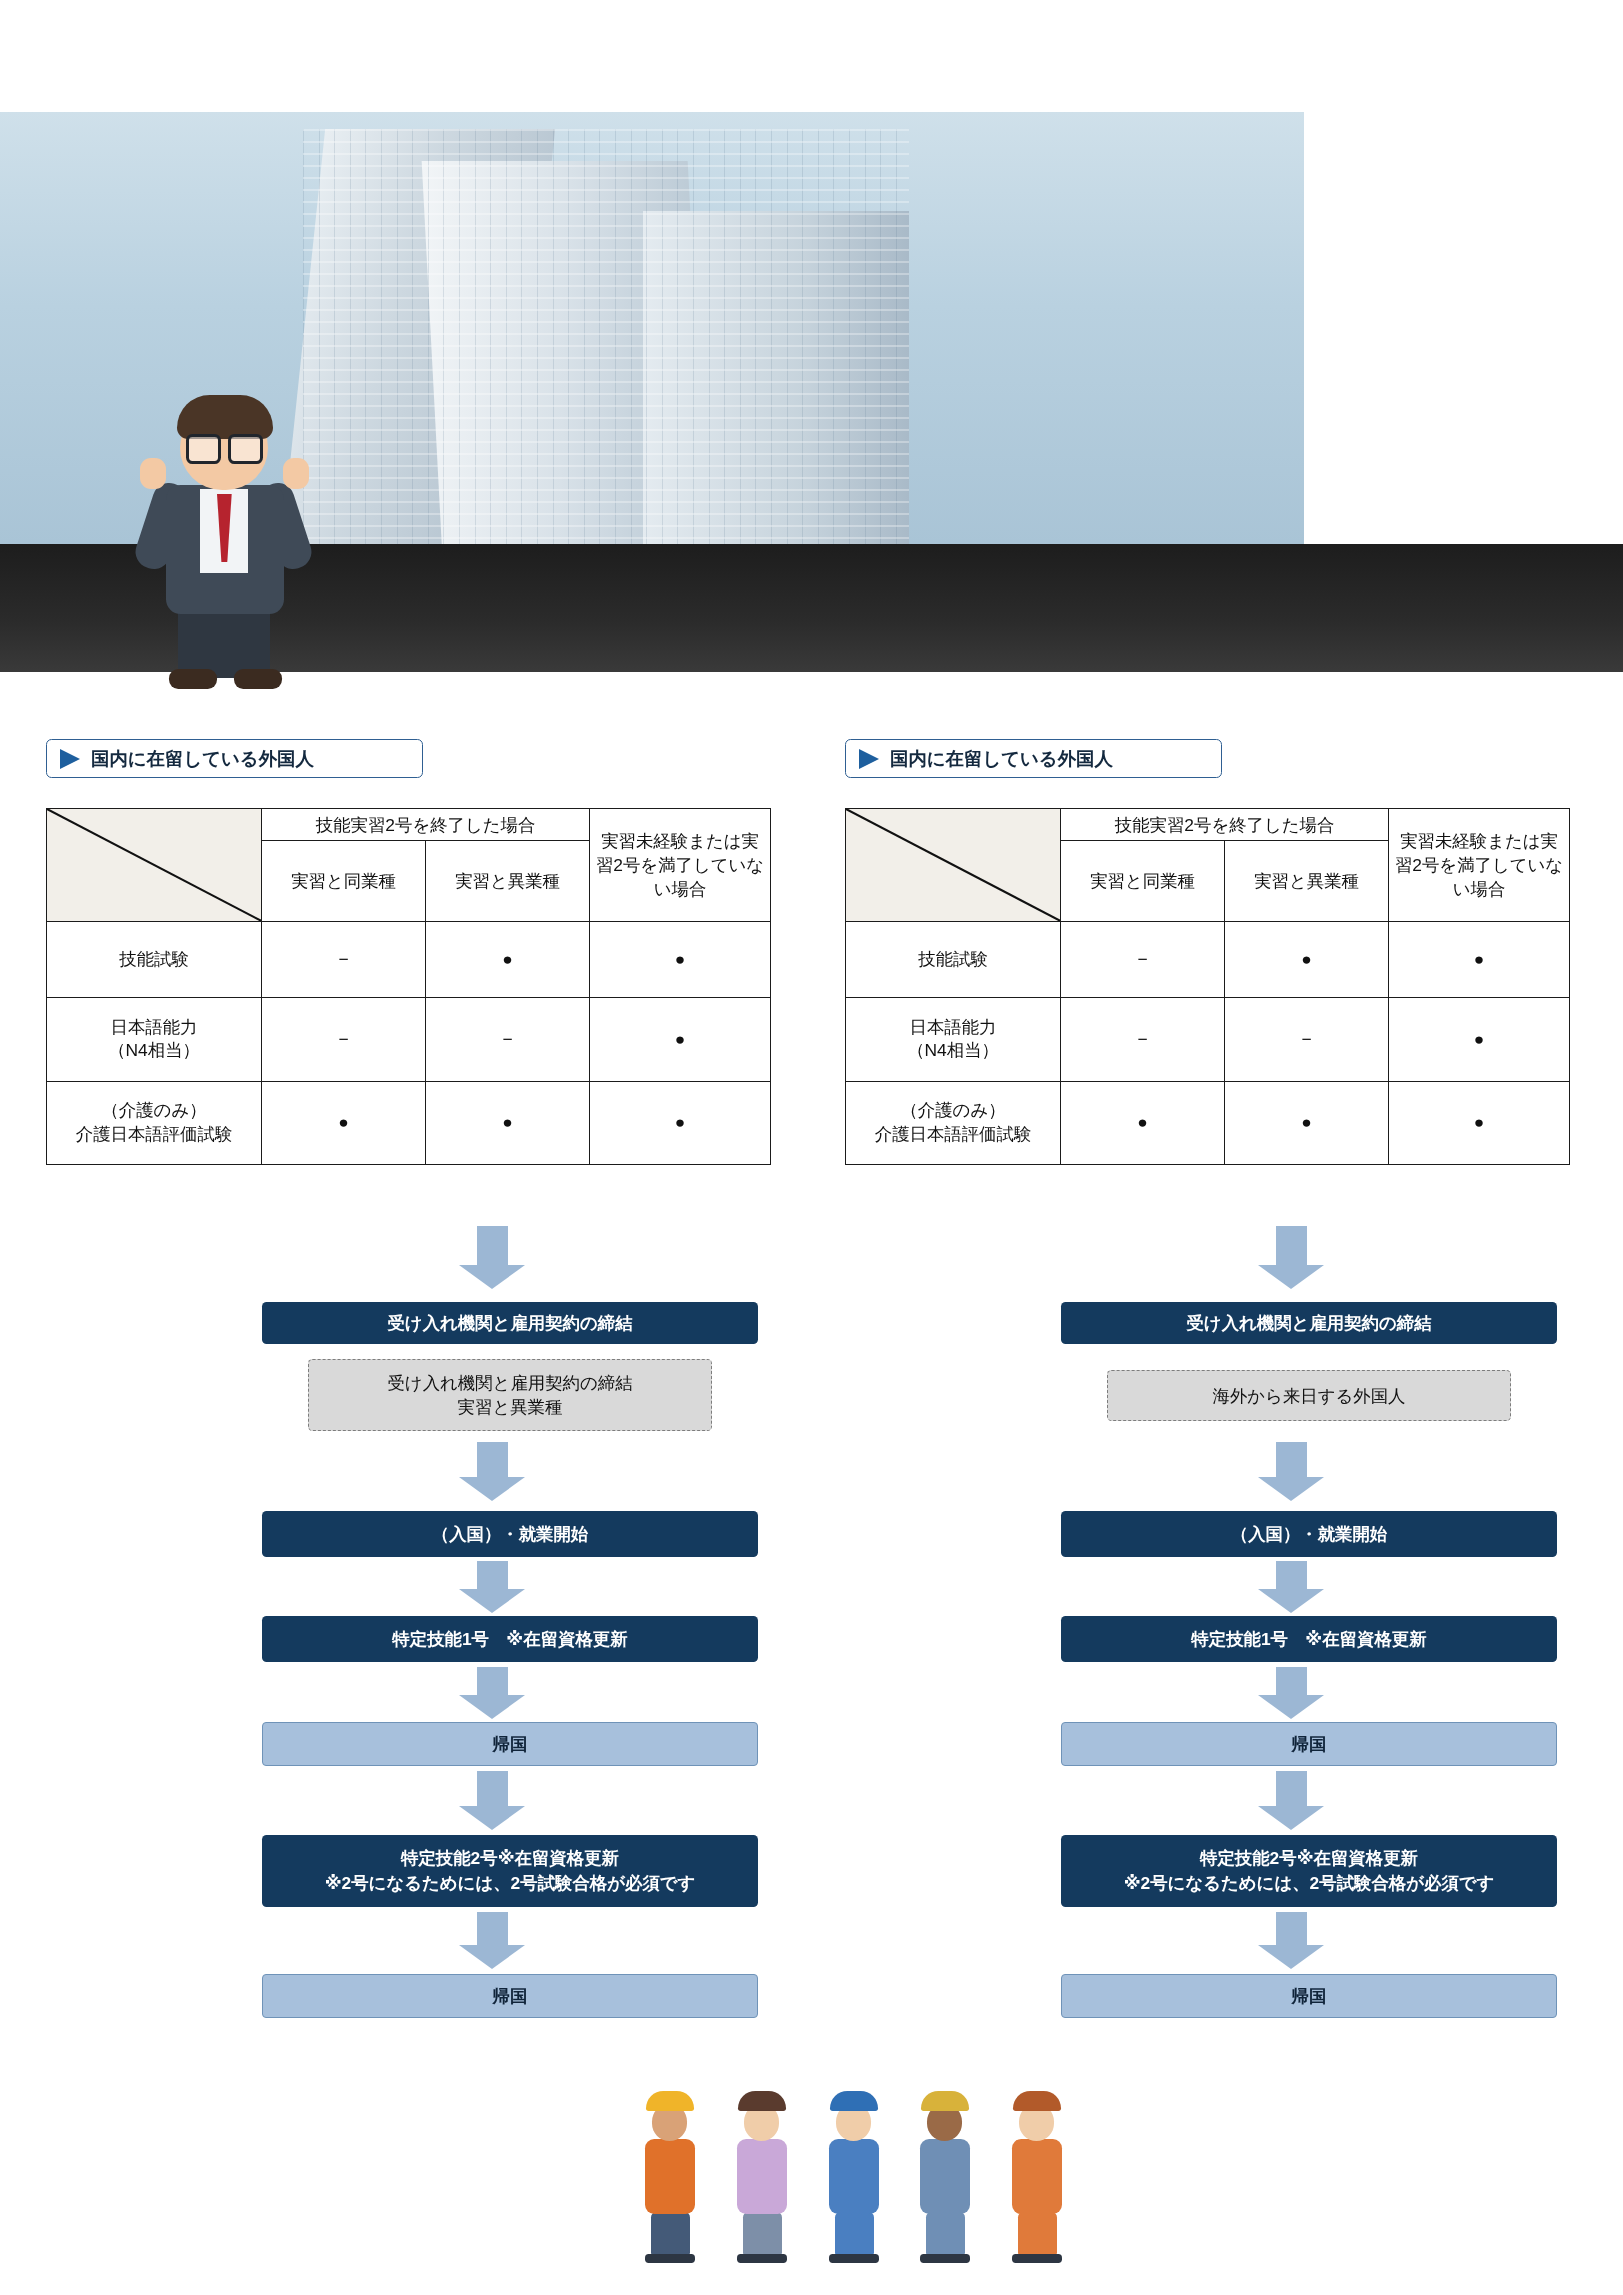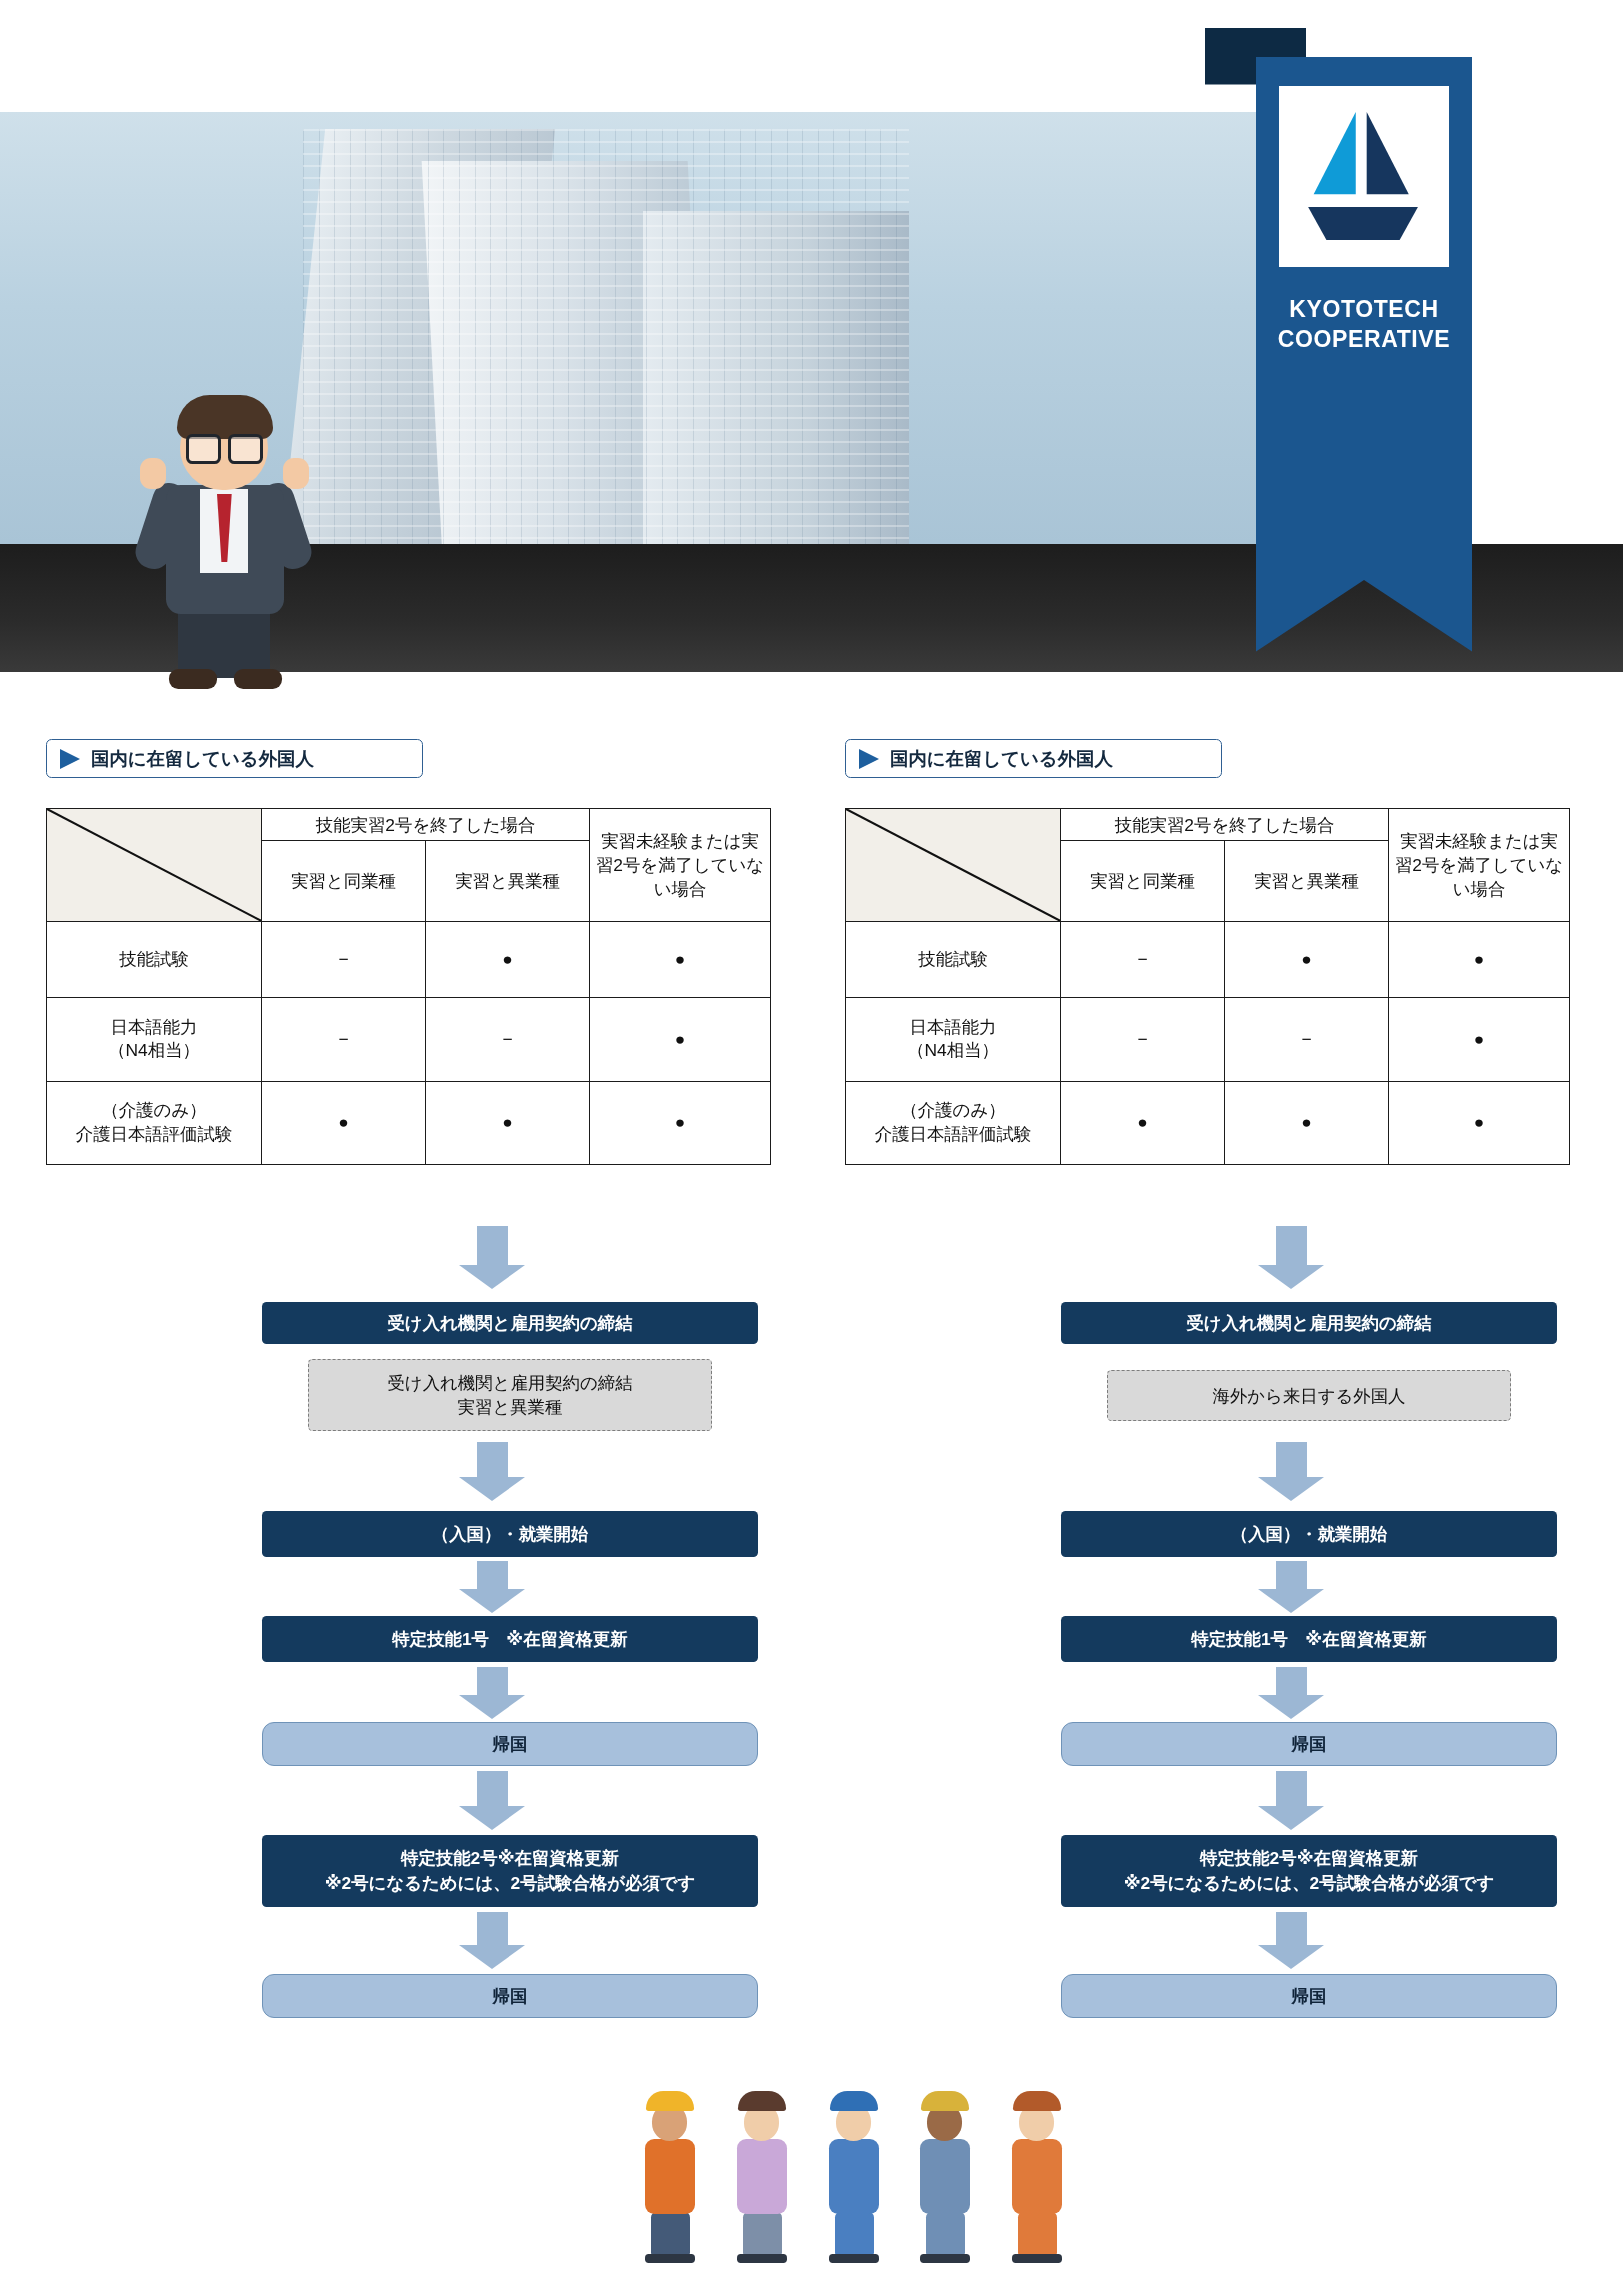--- a/index.html
+++ b/index.html
@@ -80,21 +80,21 @@
 
   
   .arrow{position:absolute;width:66px;}
   .arrow .shaft{width:31px;margin:0 auto;background:#9cb7d4;}
   .arrow .head{width:0;height:0;margin:0 auto;border-left:33px solid transparent;border-right:33px solid transparent;border-top:24px solid #9cb7d4;}
 
   .box{position:absolute;box-sizing:border-box;display:flex;align-items:center;justify-content:center;
      text-align:center;font-weight:bold;}
   .box-dark{background:#143a5e;color:#ffffff;border-radius:4.6px;font-size:17.4px;}
   .box-dash{background:#d9d9d9;color:#111;border:1.8px dashed #7d7d7d;border-radius:4.6px;font-size:17.4px;font-weight:normal;}
-  .box-light{background:#a7c0dc;color:#10243a;border:1.8px solid #6f93b8;border-radius:12px;font-size:17.4px;}
+  .box-light{background:#a7c0dc;color:#10243a;border:1.8px solid #6f93b8;border-radius:4px;font-size:17.4px;}
 
   
   .workers{position:absolute;left:634px;top:2080px;width:459px;height:197px;}
   .w{position:absolute;width:72px;height:184px;}
   .w .head{position:absolute;left:18.4px;top:24px;width:35px;height:37px;border-radius:17.4px;}
   .w .hat{position:absolute;left:12px;top:11px;width:48px;height:20px;border-radius:24px 24px 3.7px 3.7px;}
   .w .torso{position:absolute;left:11px;top:59px;width:50px;height:75px;border-radius:9.2px;}
   .w .legs{position:absolute;left:16.5px;top:132px;width:39px;height:46px;border-radius:5.5px;background:#445a78;}
   .w .shoes{position:absolute;left:11px;top:174px;width:50px;height:9.2px;border-radius:3.7px;background:#2d3643;}
 </style>
@@ -121,37 +121,20 @@
     <div class="m-shoeL"></div>
       <div class="m-shoeR"></div>
     <div class="m-body"></div>
     <div class="m-shirt"></div>
     <div class="m-tie"></div>
     <div class="m-head"></div>
     <div class="m-hair"></div>
     <div class="m-glass"></div>
   </div>
 
-  <div class="banner">
-    <div class="banner-fold"></div>
-    <div class="banner-body">
-      <div class="logo-card">
-        <svg class="logo-svg" width="129" height="140" viewBox="0 0 141 152">
-          <path d="M62 6 L62 96 L16 96 Z" fill="#0f9bd7"></path>
-          <path d="M74 6 L120 96 L74 96 Z" fill="#16365e"></path>
-          <path d="M10 110 L130 110 L110 146 L30 146 Z" fill="#16365e"></path>
-          <path d="M24 118 L116 118 L104 138 L36 138 Z" fill="#0f9bd7" opacity="0"></path>
-        </svg>
-      </div>
-      <div class="banner-name">
-        <div>KYOTOTECH</div>
-        <div>COOPERATIVE</div>
-      </div>
-    </div>
-  </div>
 </div>
 
 <div class="col-head" style="left:46px;top:739px;width:377px;">
   <span class="tri"></span>
   <span class="txt">国内に在留している外国人</span>
 </div>
 
 <table class="tbl" style="left:46px;top:808px;width:725px;">
   <tbody>
       <tr>

